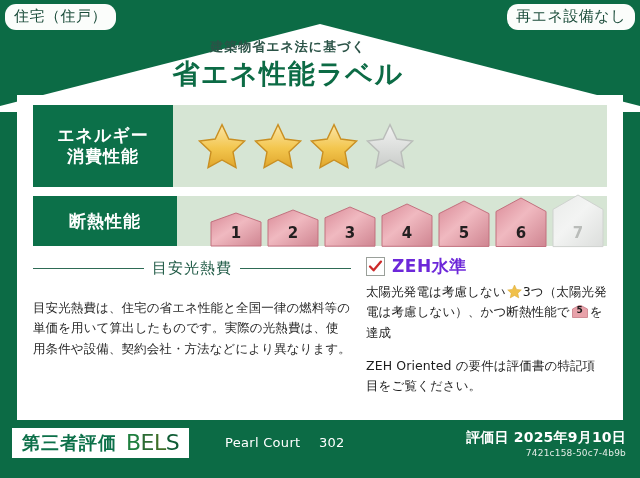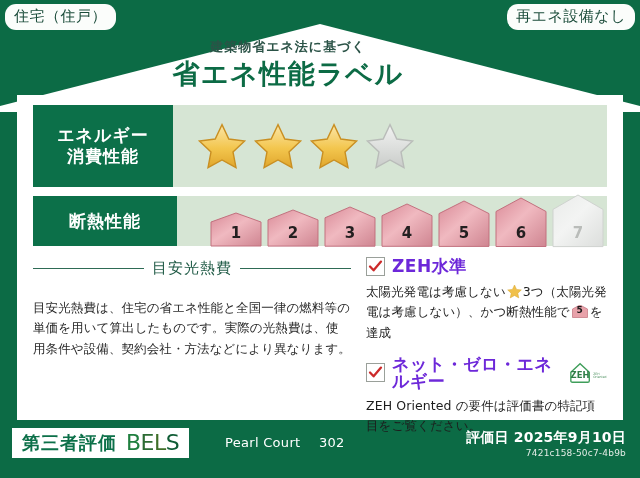--- a/index.html
+++ b/index.html
@@ -307,36 +307,20 @@
             </span><span>3つ（太陽光発電は考慮しない）、かつ断熱性能で</span><span class="inline-badge">
               <svg width="16" height="13" viewBox="0 0 16 13">
                   <polygon points="8,0 15.5,4 15.5,12.5 0.5,12.5 0.5,4" fill="#e8a2aa" stroke="#c77b86" stroke-width="0.8"></polygon>
                 </svg>
               <span>5</span>
             </span><span>を達成</span>
           </div>
         </div>
 
         <div class="zeh-block second">
-          <div class="zeh-head">
-            <span class="chk">
-              <svg width="15" height="15" viewBox="0 0 15 15">
-                  <path d="M2 7.5 L5.6 11.3 L13 2.6" stroke="#cc2a2a" stroke-width="2.3" fill="none" stroke-linecap="round" stroke-linejoin="round"></path>
-                </svg>
-            </span>
-            <span class="zeh-title">ネット・ゼロ・エネルギー</span>
-            <span class="zeh-logo">
-              <svg width="40" height="24" viewBox="0 0 52 30">
-                <path d="M5,14 L17,3 L29,14 L29,25 Q29,27 27,27 L7,27 Q5,27 5,25 Z" fill="none" stroke="#3f9e5a" stroke-width="1.8"></path>
-                <text x="17" y="21" font-family="DejaVu Sans, sans-serif" font-size="11" font-weight="bold" fill="#2f7d47" text-anchor="middle">ZEH</text>
-                <text x="34" y="17" font-family="DejaVu Sans, sans-serif" font-size="4" fill="#4a8f5d">ZEH</text>
-                <text x="34" y="22" font-family="DejaVu Sans, sans-serif" font-size="4" fill="#4a8f5d">Oriented</text>
-              </svg>
-            </span>
-          </div>
           <div class="zeh-body">ZEH Oriented の要件は評価書の特記項目をご覧ください。</div>
         </div>
 
       </div>
     </div>
   </div>
 
   <div class="footer">
     <div class="bels-box">
       <span class="bels-jp">第三者評価</span>

